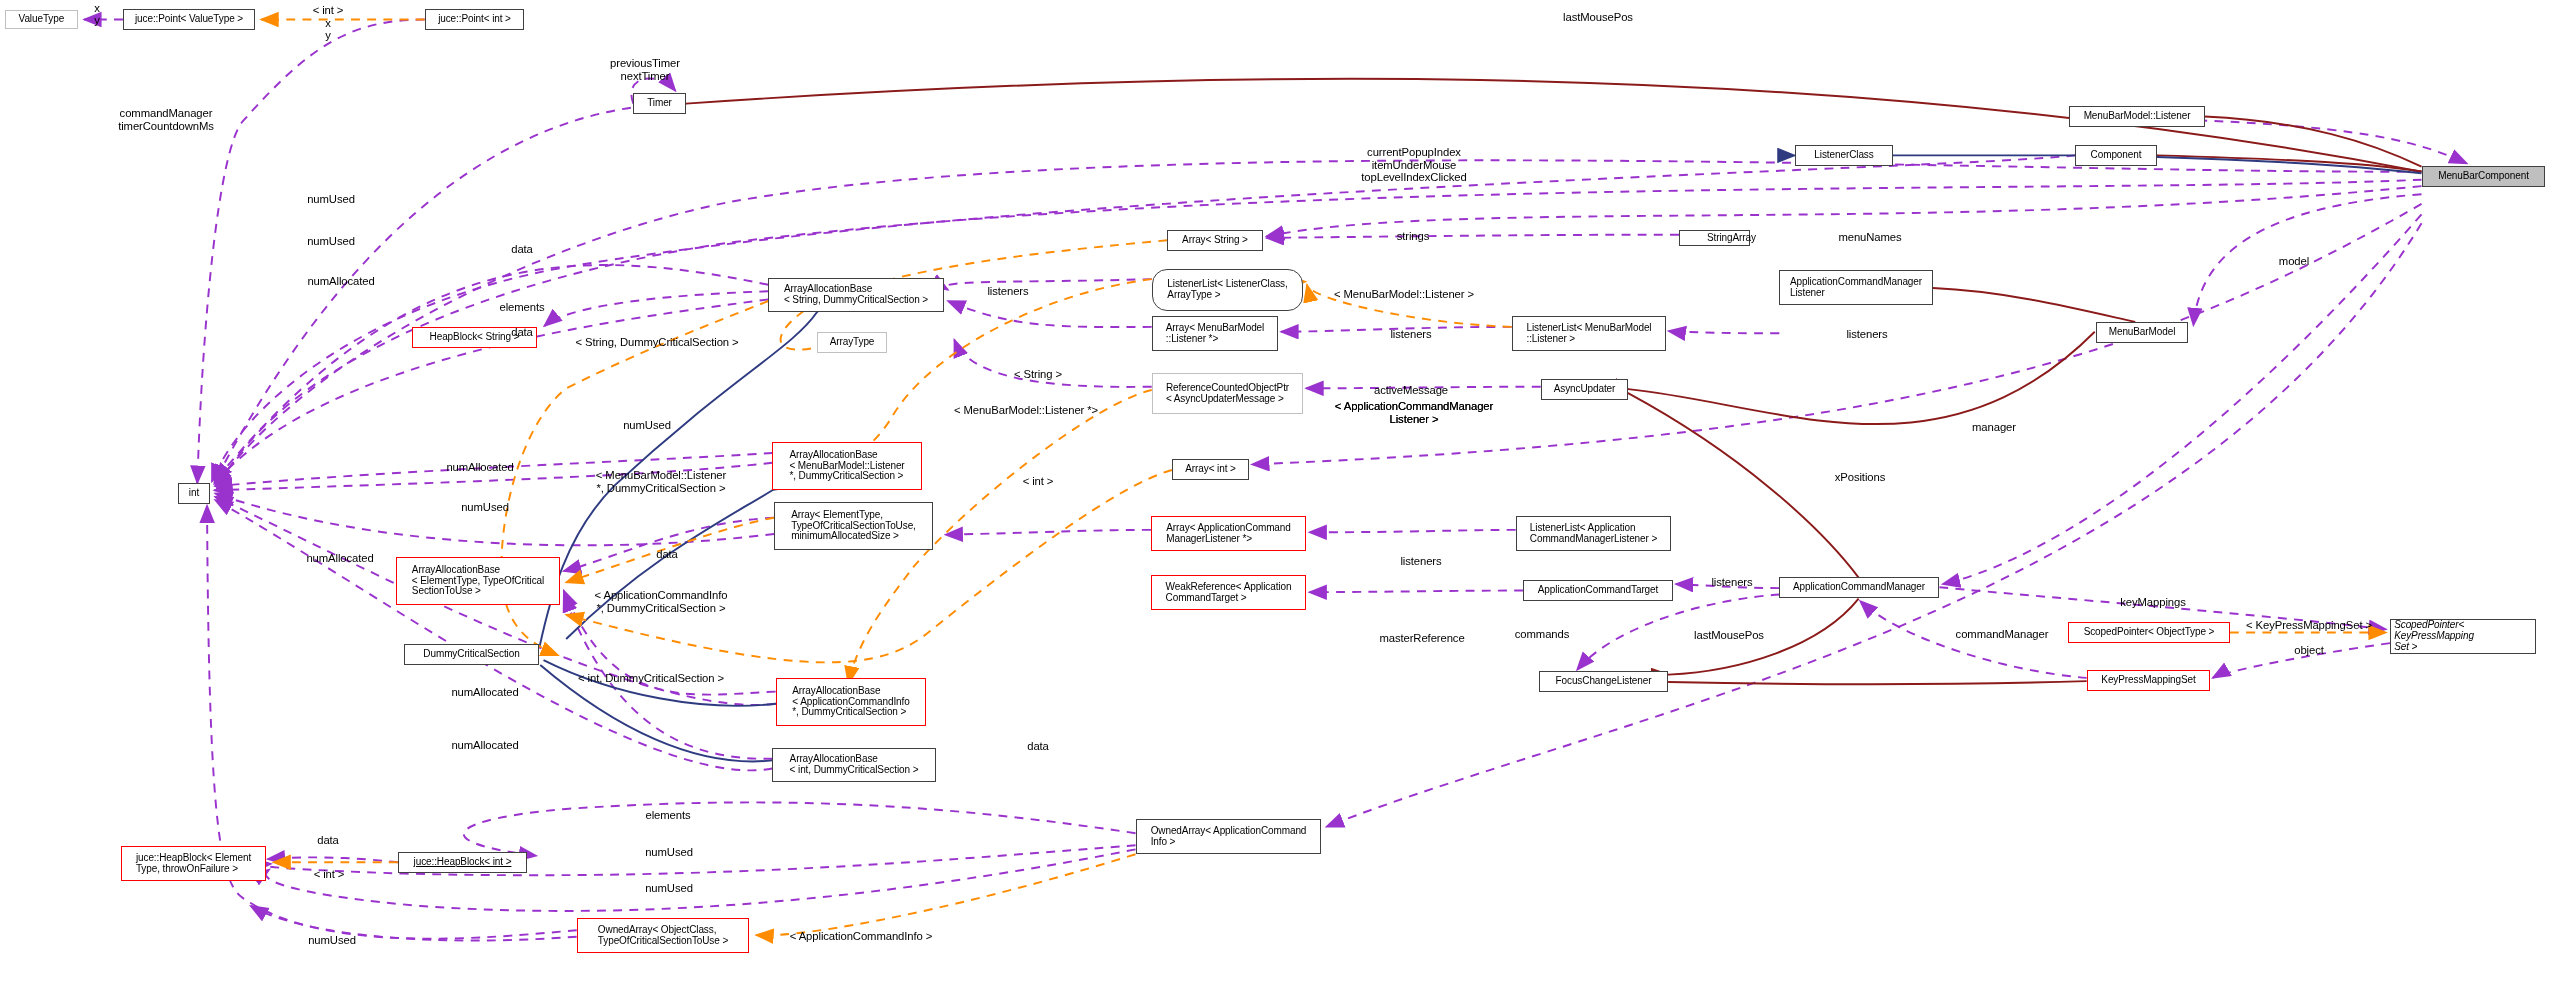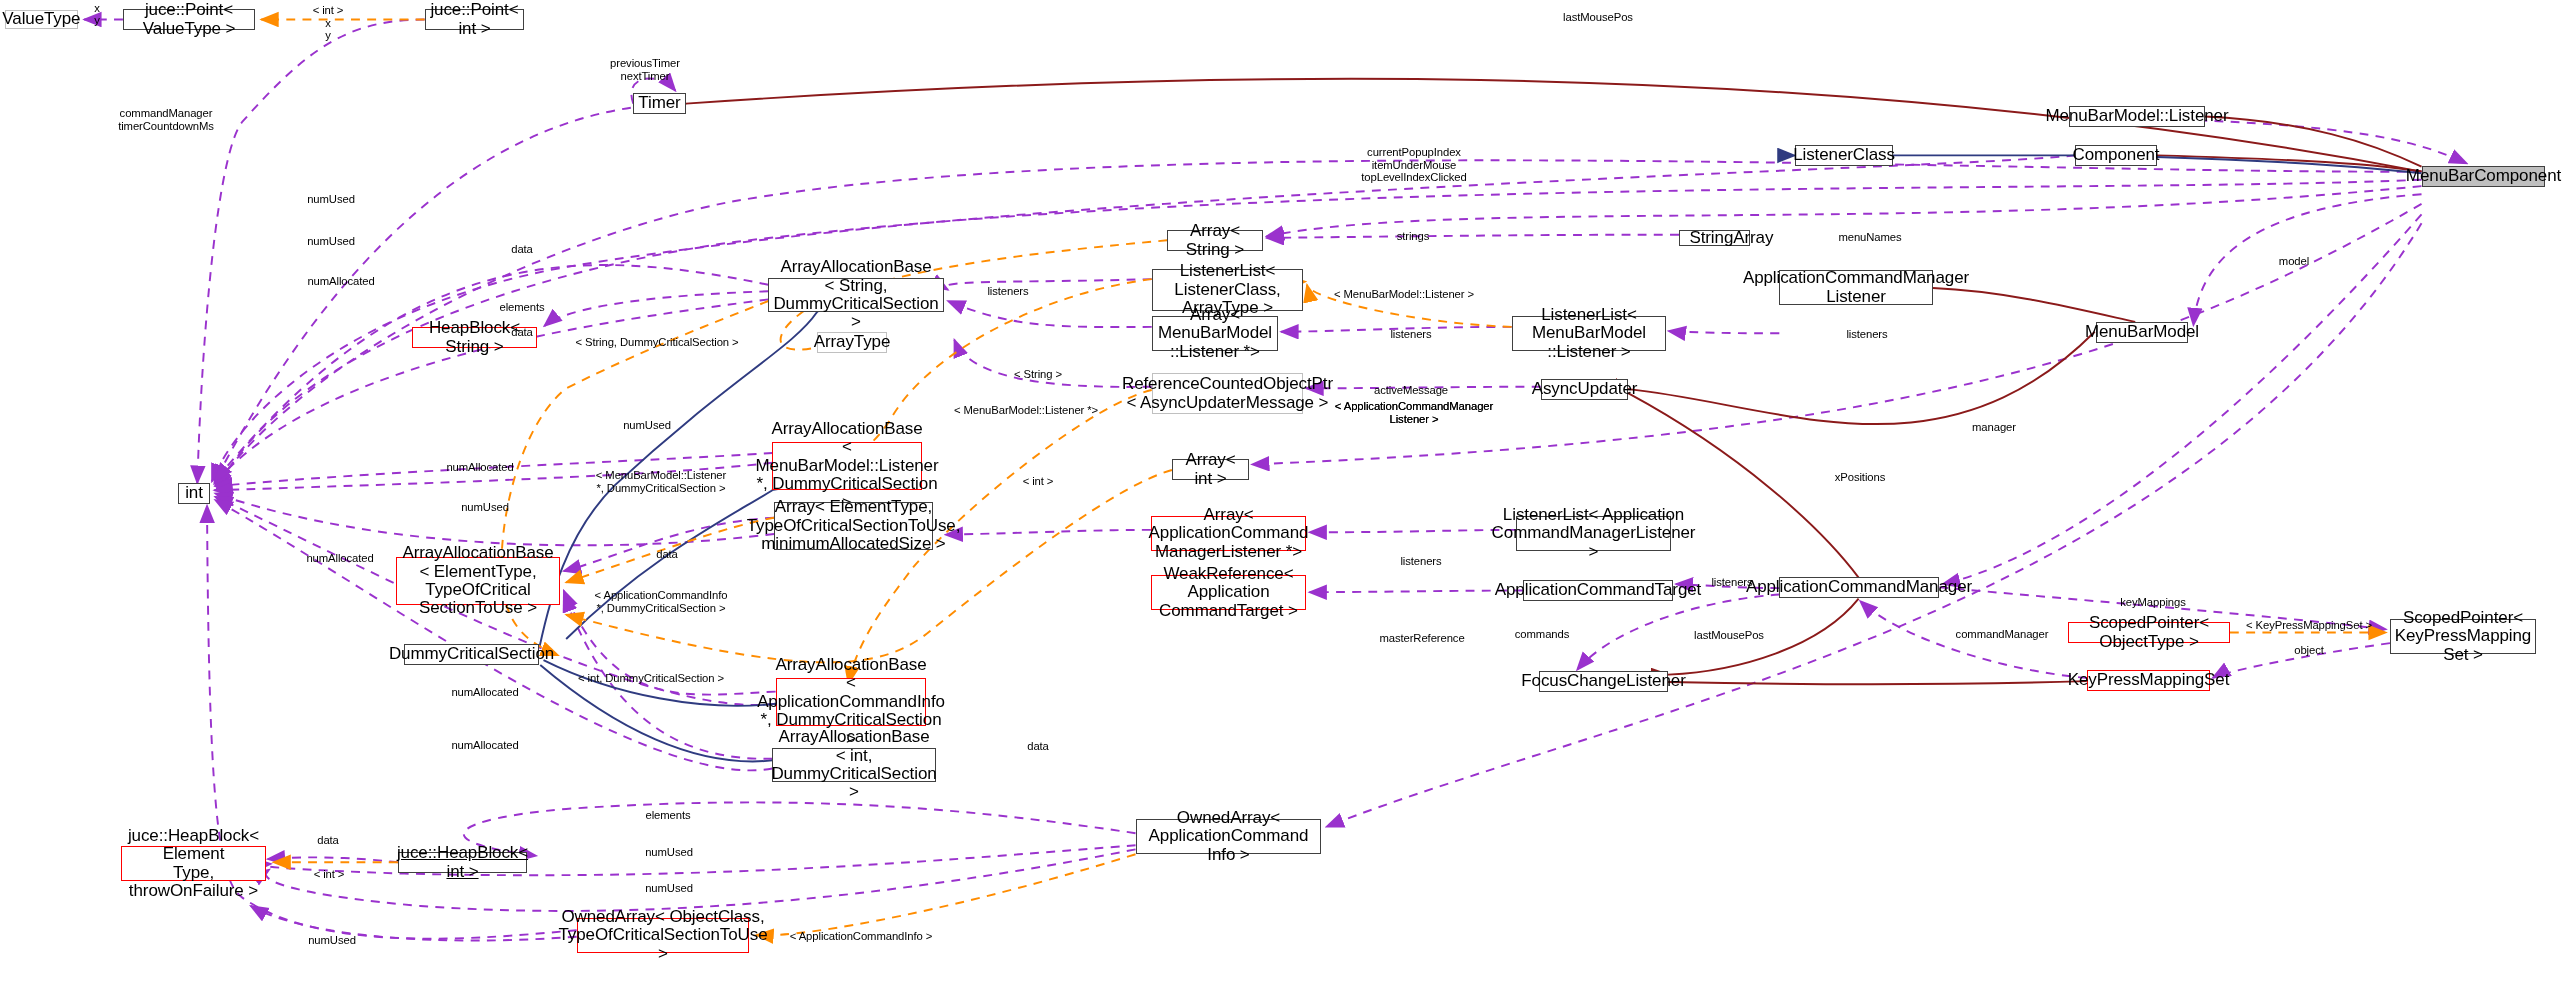--- a/index.html
+++ b/index.html
@@ -1,20 +1,20 @@
 <!DOCTYPE html>
 <html style="font-size:13px"><head>
 <meta charset="utf-8">
 <style>
   html,body{margin:0;padding:0;background:#ffffff;}
   body{font-family:"Liberation Sans",sans-serif;}
   #diagram{position:relative;width:2576px;height:991px;overflow:hidden;background:#fff;}
   #edges{position:absolute;left:0;top:0;width:2576px;height:991px;}
   .node{position:absolute;box-sizing:border-box;display:flex;align-items:center;justify-content:center;
-        text-align:center;background:#ffffff;border:0.8px solid #000;font-size:17px;line-height:1.08;
+        background:#ffffff;border:0.8px solid #000;font-size:10px;line-height:1.08;
         color:#000;padding:0.8px 3.2px;white-space:pre-line;letter-spacing:-0.1px;}
   .node.thick{border:1.6px solid #404040;}
   .node.red{border:1.6px solid #ff0000;}
   .node.grey{border:0.8px solid #c0c0c0;}
   .node.sel{background:#bfbfbf;border:1.6px solid #404040;}
   .elabel{position:absolute;font-size:11.3px;line-height:1.12;color:#000;text-align:center;
           white-space:pre-line;letter-spacing:-0.1px;transform:translateX(-50%);}
 </style>
 </head>
 <body>
@@ -126,21 +126,21 @@
       <div class="node thick" style="left: 425px; top: 9px; width: 99px; height: 21px;">juce::Point&lt; int &gt;</div>
       <div class="node thick" style="left: 633px; top: 93px; width: 53px; height: 21px;">Timer</div>
       <div class="node thick" style="left: 2069px; top: 106px; width: 136px; height: 21px;">MenuBarModel::Listener</div>
       <div class="node thick" style="left: 1795px; top: 145px; width: 98px; height: 21px;">ListenerClass</div>
       <div class="node thick" style="left: 2075px; top: 145px; width: 82px; height: 21px;">Component</div>
       <div class="node sel" style="left: 2422px; top: 166px; width: 123px; height: 21px;">MenuBarComponent</div>
       <div class="node thick" style="left: 1167px; top: 230px; width: 96px; height: 21px;">Array&lt; String &gt;</div>
       <div class="node thick" style="left: 1679px; top: 230px; width: 71px; height: 16px; padding-left: 37px;">StringArray</div>
       <div class="node thick" style="left: 768px; top: 278px; width: 176px; height: 34px;">ArrayAllocationBase
 &lt; String, DummyCriticalSection &gt;</div>
-      <div class="node thick" style="left: 1152px; top: 269px; width: 151px; height: 42px;">ListenerList&lt; ListenerClass,
+      <div class="node thick" style="left: 1152px; top: 269px; width: 151px; height: 42px; border-radius: 15px;">ListenerList&lt; ListenerClass,
 ArrayType &gt;</div>
       <div class="node thick" style="left: 1779px; top: 270px; width: 154px; height: 35px;">ApplicationCommandManager
 Listener</div>
       <div class="node red" style="left: 412px; top: 327px; width: 125px; height: 21px;">HeapBlock&lt; String &gt;</div>
       <div class="node grey" style="left: 817px; top: 332px; width: 70px; height: 21px;">ArrayType</div>
       <div class="node thick" style="left: 1152px; top: 316px; width: 126px; height: 35px;">Array&lt; MenuBarModel
 ::Listener *&gt;</div>
       <div class="node thick" style="left: 1512px; top: 316px; width: 154px; height: 35px;">ListenerList&lt; MenuBarModel
 ::Listener &gt;</div>
       <div class="node thick" style="left: 2096px; top: 322px; width: 92px; height: 21px;">MenuBarModel</div>
@@ -159,21 +159,21 @@
       <div class="node thick" style="left: 1516px; top: 516px; width: 155px; height: 35px;">ListenerList&lt; Application
 CommandManagerListener &gt;</div>
       <div class="node red" style="left: 396px; top: 557px; width: 164px; height: 48px;">ArrayAllocationBase
 &lt; ElementType, TypeOfCritical
 SectionToUse &gt;</div>
       <div class="node red" style="left: 1151px; top: 575px; width: 155px; height: 35px;">WeakReference&lt; Application
 CommandTarget &gt;</div>
       <div class="node thick" style="left: 1523px; top: 580px; width: 150px; height: 21px;">ApplicationCommandTarget</div>
       <div class="node thick" style="left: 1779px; top: 577px; width: 160px; height: 21px;">ApplicationCommandManager</div>
       <div class="node red" style="left: 2068px; top: 622px; width: 162px; height: 21px;">ScopedPointer&lt; ObjectType &gt;</div>
-      <div class="node thick" style="left: 2390px; top: 619px; width: 146px; height: 35px;">ScopedPointer&lt; KeyPressMapping
+      <div class="node thick" style="left: 2390px; top: 619px; width: 146px; height: 35px; font-style: italic;">ScopedPointer&lt; KeyPressMapping
 Set &gt;</div>
       <div class="node thick" style="left: 404px; top: 644px; width: 135px; height: 21px;">DummyCriticalSection</div>
       <div class="node red" style="left: 776px; top: 678px; width: 150px; height: 48px;">ArrayAllocationBase
 &lt; ApplicationCommandInfo
 *, DummyCriticalSection &gt;</div>
       <div class="node thick" style="left: 1539px; top: 671px; width: 129px; height: 21px;">FocusChangeListener</div>
       <div class="node red" style="left: 2087px; top: 670px; width: 123px; height: 21px;">KeyPressMappingSet</div>
       <div class="node thick" style="left: 772px; top: 748px; width: 164px; height: 34px;">ArrayAllocationBase
 &lt; int, DummyCriticalSection &gt;</div>
       <div class="node thick" style="left: 1136px; top: 819px; width: 185px; height: 35px;">OwnedArray&lt; ApplicationCommand

